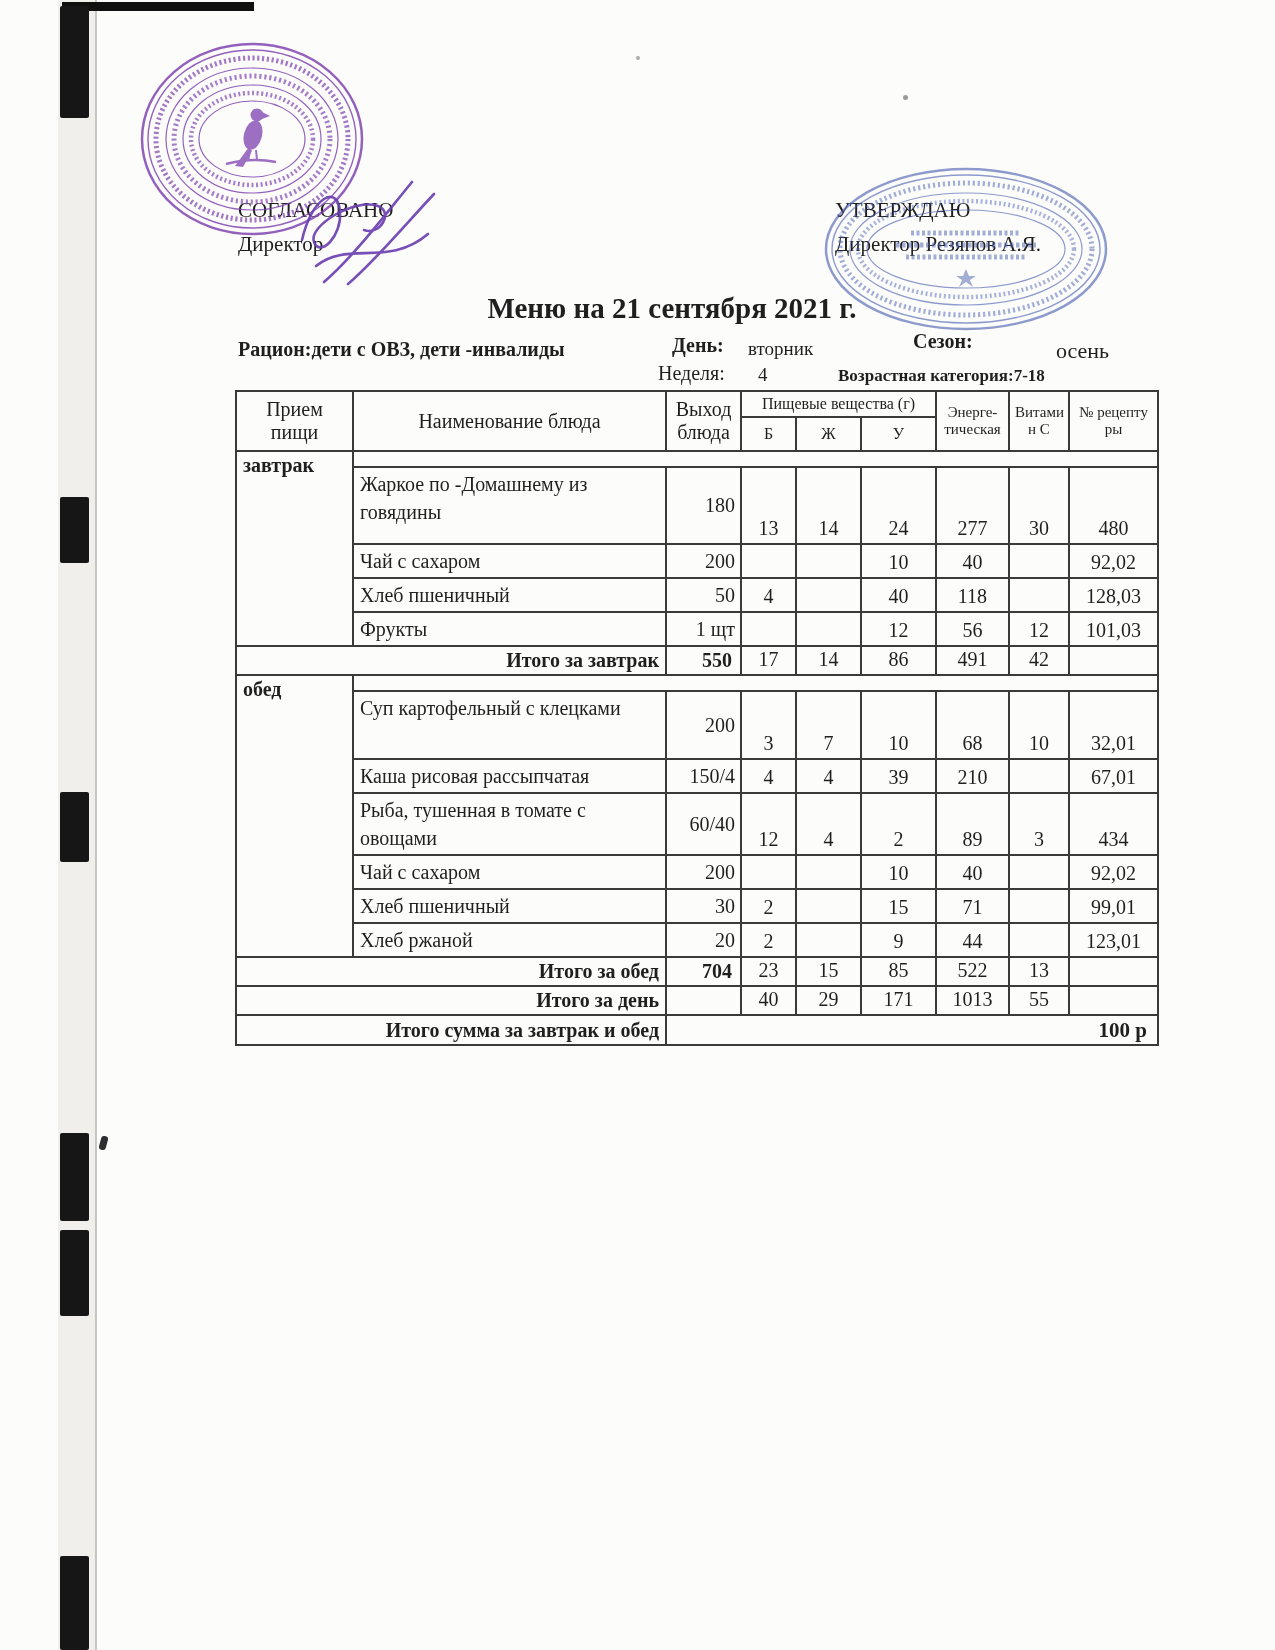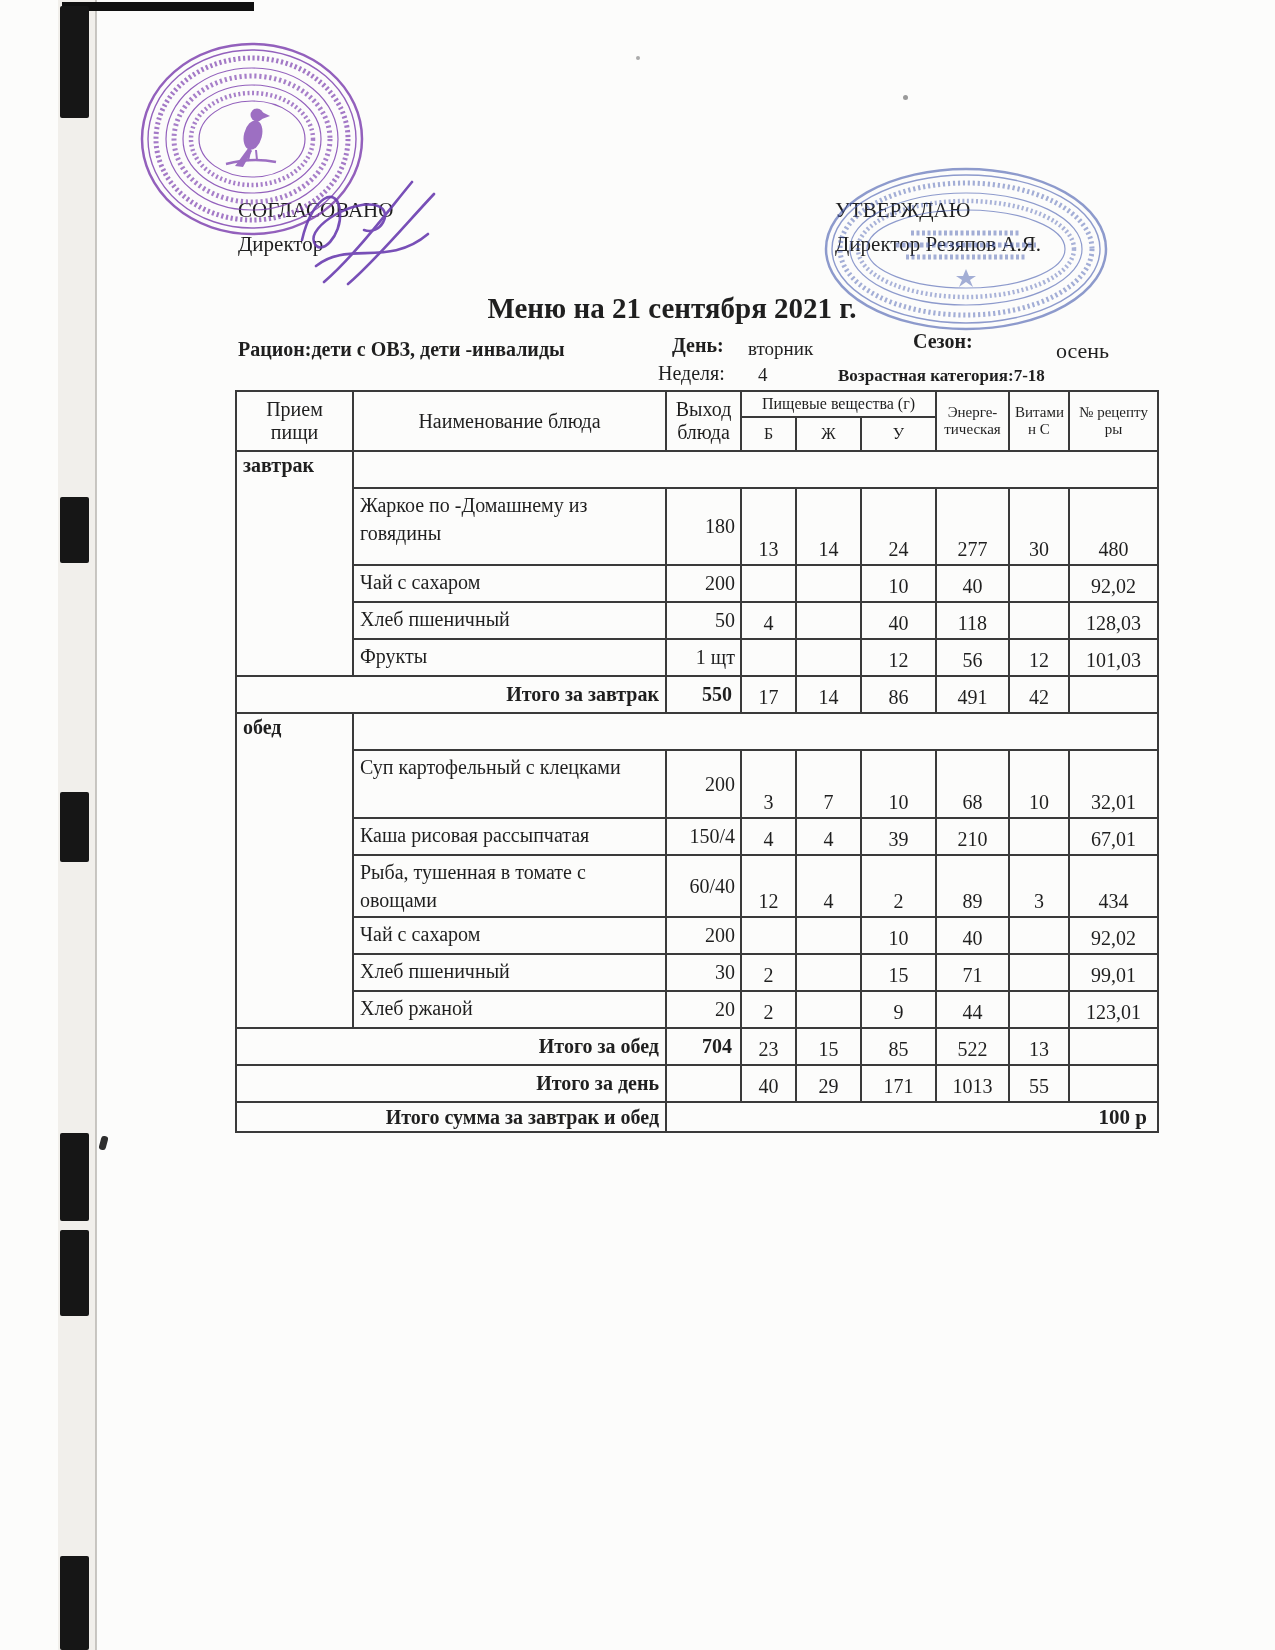--- a/index.html
+++ b/index.html
@@ -50,21 +50,21 @@
   .m-age   { left:838px; top:366px; font-size:17px; font-weight:bold; }
 
   
   .menu-wrap { position:absolute; left:235px; top:390px; width:922px; }
   table.menu { border-collapse:collapse; table-layout:fixed; width:922px;
     font-family:"Liberation Serif", serif; font-size:20px; color:#1f1f1f; }
   .menu th, .menu td { border:2px solid #3a3a3a; padding:1px 5px; overflow:hidden; }
   .menu th { font-weight:normal; text-align:center; vertical-align:middle; line-height:1.15; }
   .th-small { font-size:15px; }
   .th-mid { font-size:16px; }
-  .rh-a{height:26px} .rh-b{height:34px} .rh-s{height:37px}
+  .rh-a{height:26px} .rh-b{height:34px} .rh-s{height:16px}
   .rh-t1{height:77px} .rh-t2{height:68px} .rh-t3{height:62px} .rh-last{height:30px}
   td.meal { vertical-align:top; font-weight:bold; text-align:left; padding:2px 6px; }
   td.name { text-align:left; vertical-align:top; padding:2px 6px; line-height:1.4; }
   td.out { text-align:right; vertical-align:middle; }
   td.num { text-align:center; vertical-align:bottom; padding-bottom:3px; }
   td.total-label { font-weight:bold; text-align:right; padding:2px 6px; }
   td.total-out { font-weight:bold; text-align:right; padding-right:8px;margin-left:40px; }
   td.sum-value { font-weight:bold; text-align:right; padding-right:10px; font-size:21px; }
   td.filler { border-left:2px solid #3a3a3a; }
 </style>

